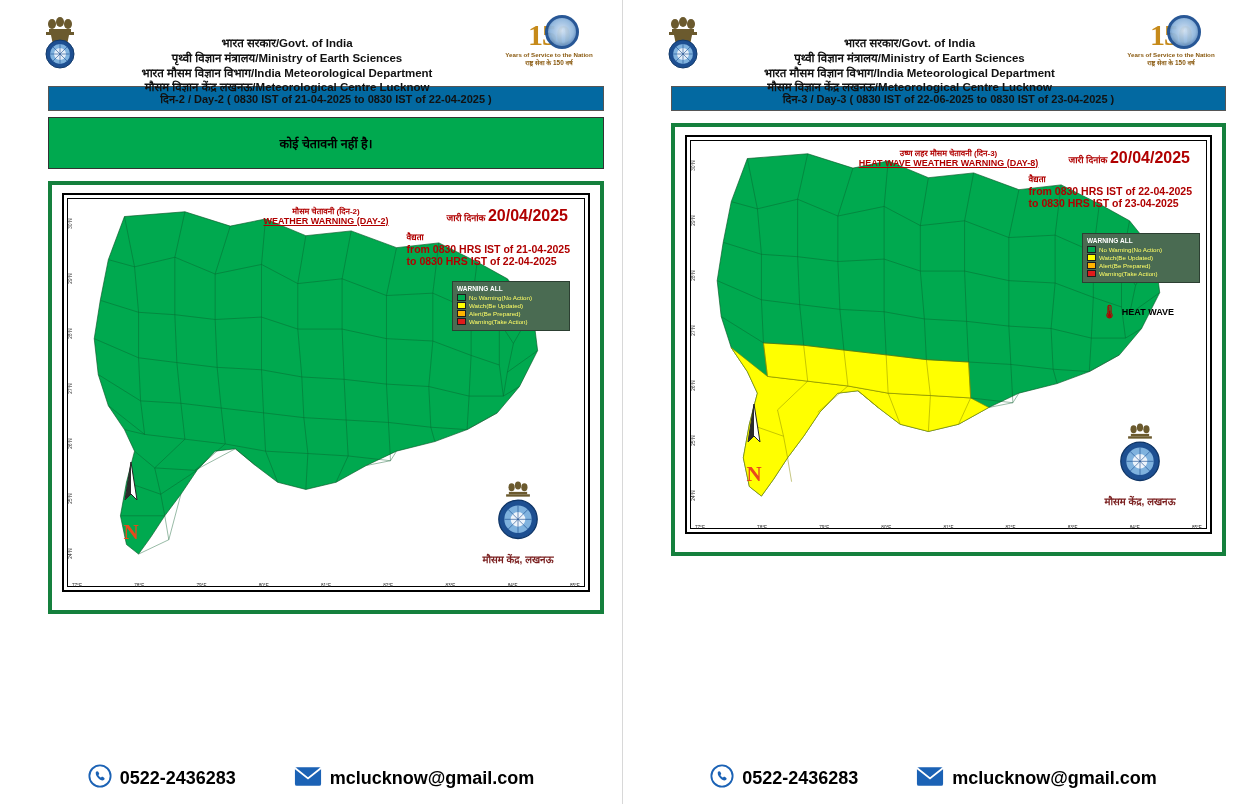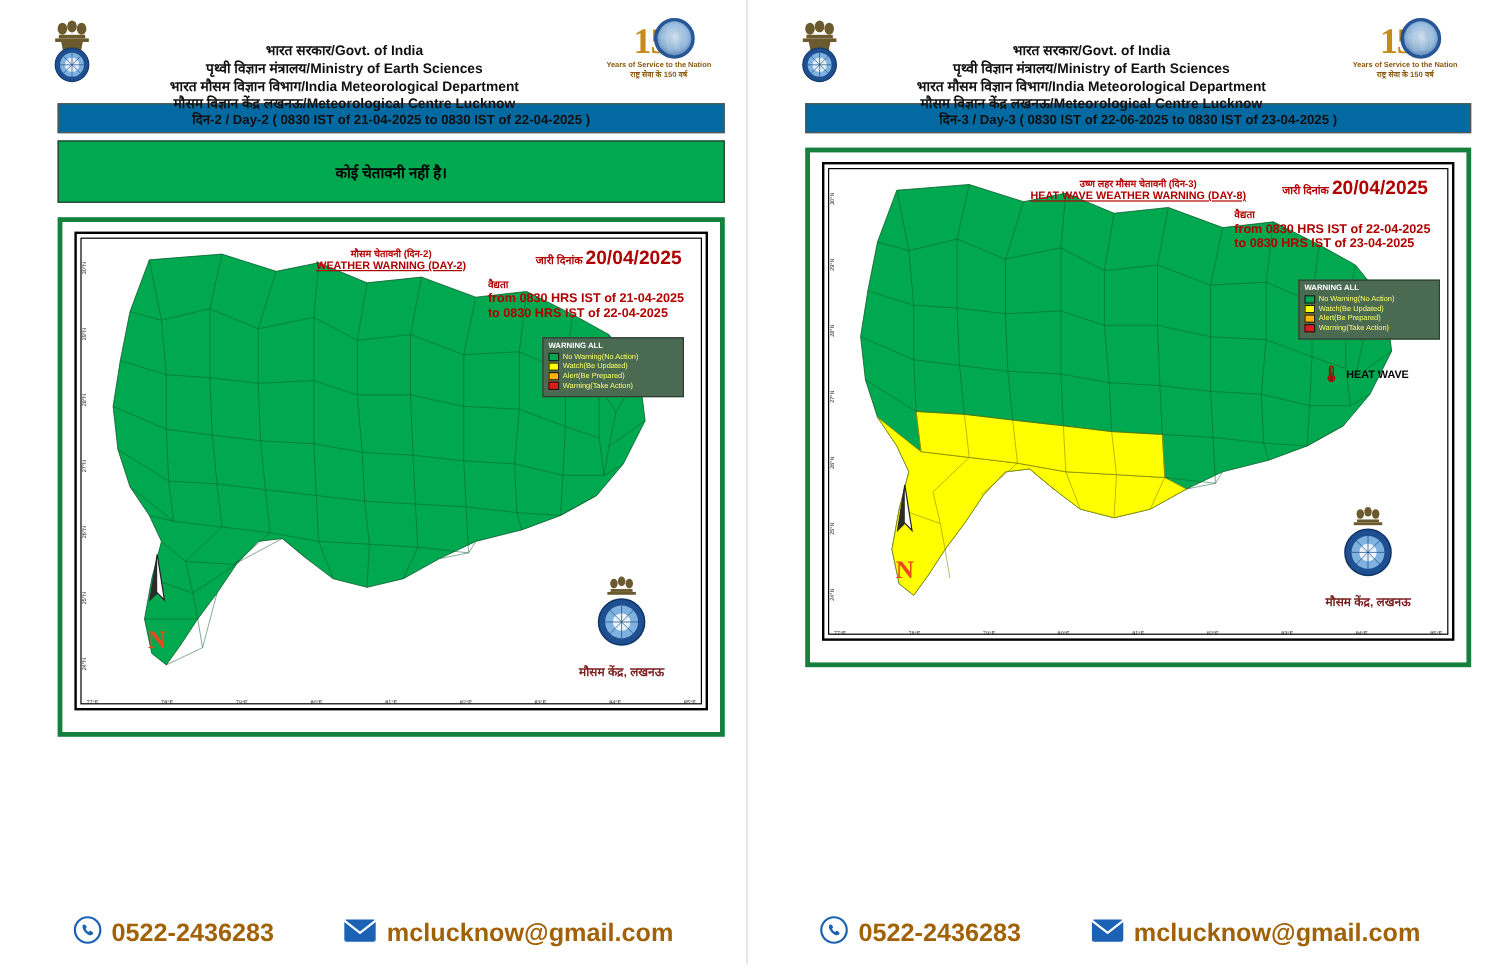--- a/index.html
+++ b/index.html
@@ -229,21 +229,21 @@
     position: absolute;
     left: 0; right: 0; bottom: 12px;
     display: flex;
     align-items: center;
     justify-content: center;
     gap: 58px;
     padding: 0 30px;
   }
   .f-item { display: flex; align-items: center; gap: 8px; }
   .f-item .ftxt {
-    font-size: 21px; font-weight: bold; color: #a16207;
+    font-size: 18px; font-weight: bold; color: #000000;
   }
   .ic-phone, .ic-mail { flex: 0 0 auto; }
 </style>
 </head>
 <body>
 
 <div class="page">
 
   <div class="panel left">
 

